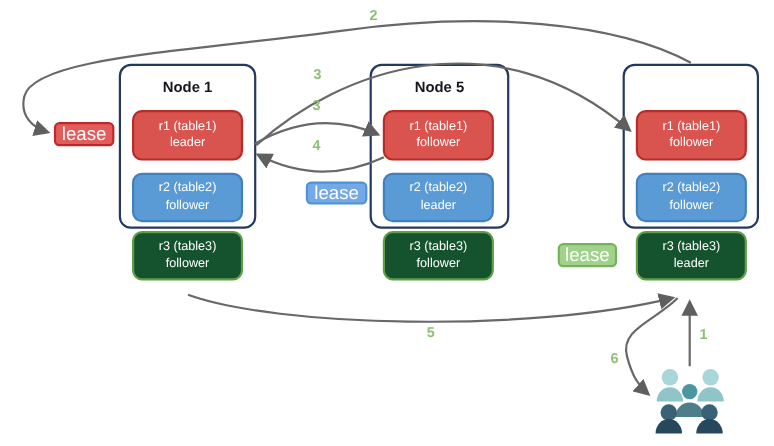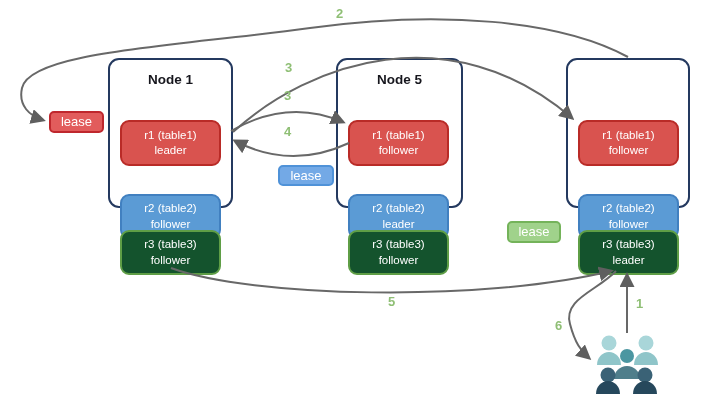--- a/index.html
+++ b/index.html
@@ -13,29 +13,28 @@
   }
   .node-title{
     position:absolute;top:12px;left:0;right:0;text-align:center;
     font-size:13.5px;font-weight:bold;color:#16161d;
   }
   .replica{
     position:absolute;left:10px;width:101px;height:46px;box-sizing:border-box;
     border:2px solid;border-radius:9px;color:#ffffff;text-align:center;
     font-size:11.5px;line-height:1.32;display:flex;flex-direction:column;
     justify-content:center;
-    margin-top:20px;
   }
   .replica.red{background:#d9534f;border-color:#b92b27;}
   .replica.blue{background:#5b9bd5;border-color:#4180c0;}
   .replica.green{background:#14532d;border-color:#5f9e46;}
-  .row1{top:40px;} .row2{top:114px;height:45px;} .row3{top:150px;height:45px;}
+  .row1{top:40px;} .row2{top:97px;height:45px;} .row3{top:150px;height:45px;}
   .lease{
     position:absolute;box-sizing:border-box;border:2px solid;border-radius:5px;
-    color:#ffffff;font-size:13px;text-align:center;line-height:18px;z-index:3;
+    color:#ffffff;font-size:17px;text-align:center;line-height:18px;z-index:3;
   }
   .lease.red{left:49px;top:111px;width:55px;height:22px;background:#e25c5c;border-color:#bf272d;}
   .lease.blue{left:278px;top:165px;width:56px;height:21px;background:#73a9e6;border-color:#4f92d8;line-height:17px;}
   .lease.green{left:507px;top:221px;width:54px;height:22px;background:#a0d28b;border-color:#74b35a;}
   .stepnum{
     position:absolute;font-size:13px;font-weight:bold;color:#8fbf75;z-index:3;
   }
   .overlay{position:absolute;left:0;top:0;width:704px;height:405px;z-index:2;pointer-events:none;}
 </style>
 </head>

